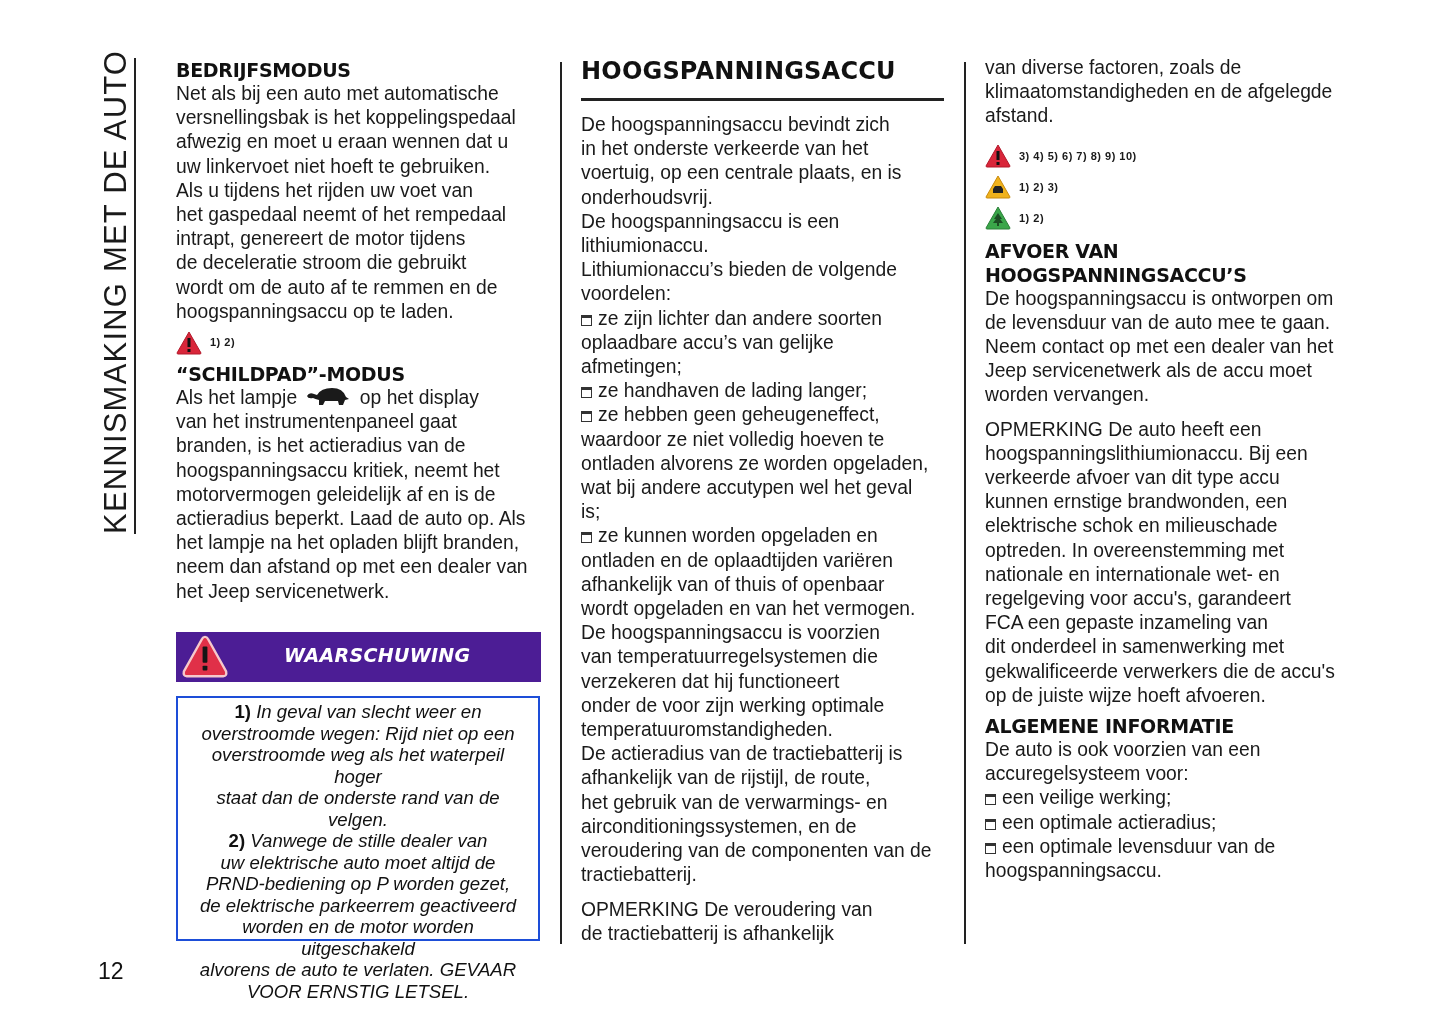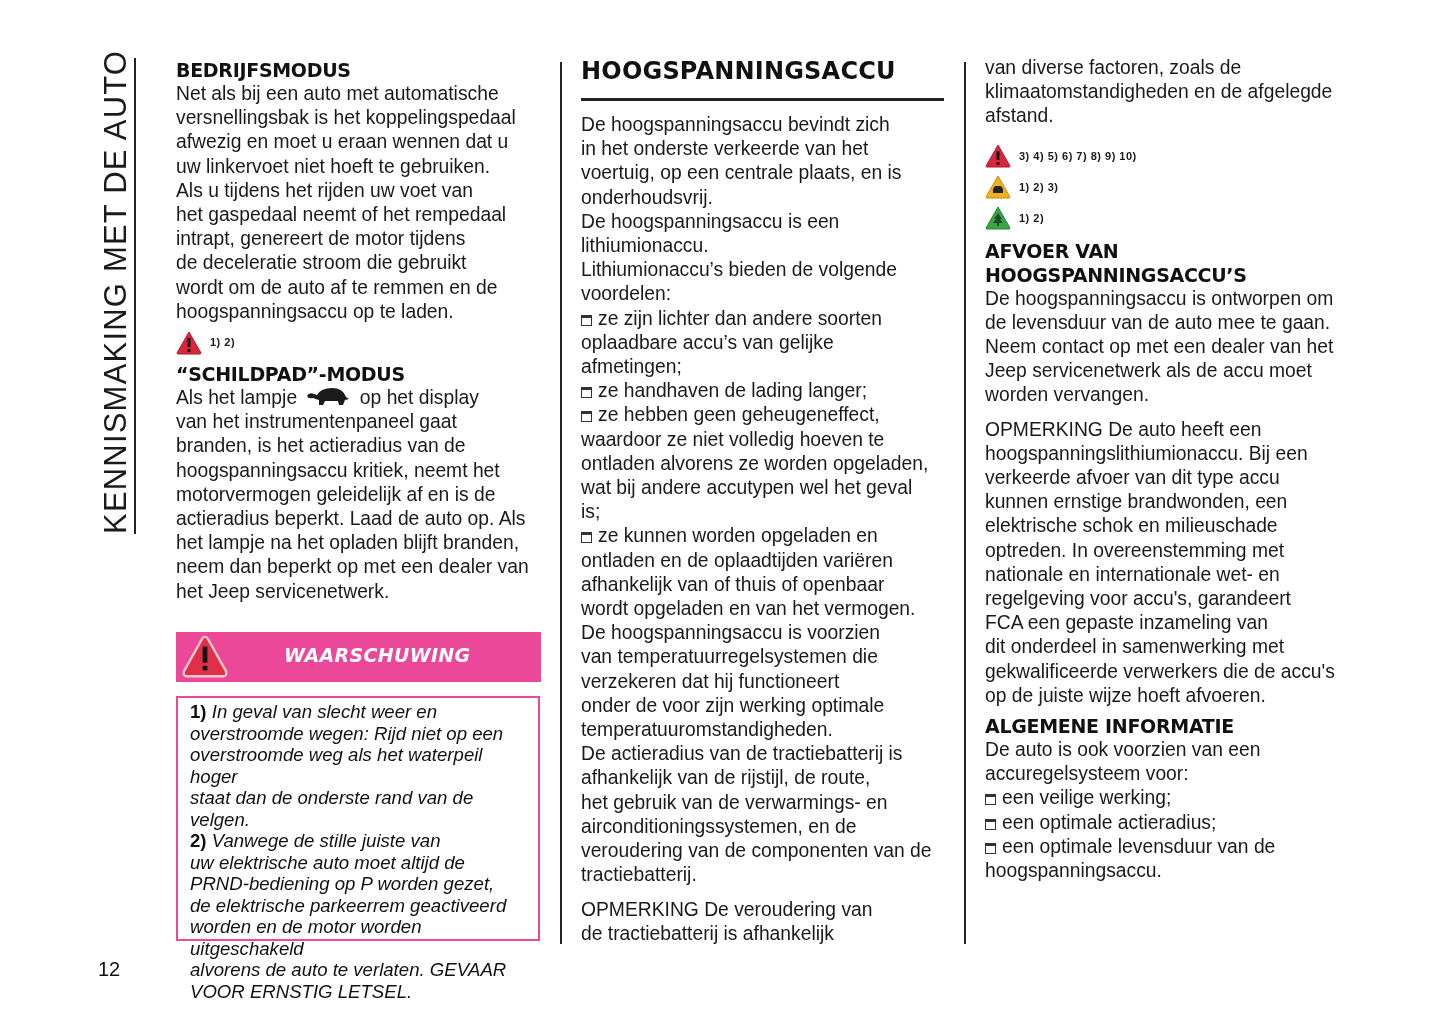--- a/index.html
+++ b/index.html
@@ -39,34 +39,34 @@
   .gap { height: 10px; }
   .ref-row { display: flex; align-items: center; height: 31px; }
   .ref-row .refs { font-size: 11px; font-weight: bold; margin-left: 8px; letter-spacing: 0.5px; text-align: right; }
   .tri { width: 26px; height: 24px; display: inline-block; }
   .bullet {
     display: inline-block; width: 11px; height: 11px; border: 1.6px solid #333;
     border-top-width: 3px; box-sizing: border-box; margin-right: 6px; vertical-align: -1px;
   }
   .warn-bar {
     position: absolute; left: 176px; top: 632px; width: 365px; height: 50px;
-    background: #ec4899; display: flex; align-items: center;
+    background: #4c1d95; display: flex; align-items: center;
   }
   .warn-bar .label {
     position: absolute; left: 108px; top: 12px;
     font-family: "DejaVu Sans", sans-serif; font-weight: bold; font-style: italic;
     color: #ffffff; font-size: 19px; letter-spacing: 0.3px;
   }
   .warn-box {
     position: absolute; left: 176px; top: 696px; width: 364px; height: 245px;
-    border: 2px solid #ec4899; box-sizing: border-box; padding: 3px 12px;
-    font-size: 18.6px; line-height: 21.5px; font-style: italic; color: #111;
+    border: 2px solid #1d4ed8; box-sizing: border-box; padding: 3px 12px;
+    font-size: 18.6px; line-height: 21.5px; font-style: italic; color: #111; text-align: center;
   }
   .warn-box b { font-style: normal; }
-  .page-num { position: absolute; left: 98px; top: 958px; font-size: 20px; color: #111; }
+  .page-num { position: absolute; left: 98px; top: 958px; font-size: 23px; color: #111; }
   .turtle { display: inline-block; width: 46px; height: 20px; vertical-align: -3px; margin: 0 3px; }
 </style>
 </head>
 <body>
 
 <div class="side-title">
   <span>KENNISMAKING MET DE AUTO</span>
 </div>
 
 <div class="vline" style="left:560px; top:62px; height:882px;"></div>
@@ -102,40 +102,40 @@
         <path d="M2 9 Q4 5 9 7 L12 8 Q16 1 27 1 Q38 1 41 10 L44 12 L40 13 L38 18 L34 18 L33 14 L20 14 L18 18 L14 18 L14 13 Q10 12 8 11 Q3 12 2 9 Z" fill="#1a1a1a"></path>
       </svg>
       <span>op het display</span>
     </p>
     <p>van het instrumentenpaneel gaat</p>
     <p>branden, is het actieradius van de</p>
     <p>hoogspanningsaccu kritiek, neemt het</p>
     <p>motorvermogen geleidelijk af en is de</p>
     <p>actieradius beperkt. Laad de auto op. Als</p>
     <p>het lampje na het opladen blijft branden,</p>
-    <p>neem dan beperkt op met een dealer van</p>
+    <p>neem dan afstand op met een dealer van</p>
     <p>het Jeep servicenetwerk.</p>
   </div>
 </div>
 
 <div class="warn-bar">
   <svg viewBox="0 0 50 46" style="position:absolute; left:5px; top:2px; width:48px; height:46px;">
     <path d="M25 2 Q27 2 28 4 L47 38 Q48 43 44 43 L6 43 Q2 43 3 38 L22 4 Q23 2 25 2 Z" fill="#e03048" stroke="#f6c8cc" stroke-width="2.5"></path>
     <rect x="22.5" y="12" width="5" height="17" rx="1" fill="#151515"></rect>
       <rect x="22.5" y="32" width="5" height="5" rx="1" fill="#151515"></rect>
   </svg>
   <span class="label">WAARSCHUWING</span>
 </div>
 
 <div class="warn-box">
   <p><b>1)</b> <span>In geval van slecht weer en</span></p>
   <p>overstroomde wegen: Rijd niet op een</p>
   <p>overstroomde weg als het waterpeil hoger</p>
   <p>staat dan de onderste rand van de velgen.</p>
-  <p><b>2)</b> <span>Vanwege de stille juiste van</span></p>
+  <p><b>2)</b> <span>Vanwege de stille dealer van</span></p>
   <p>uw elektrische auto moet altijd de</p>
   <p>PRND-bediening op P worden gezet,</p>
   <p>de elektrische parkeerrem geactiveerd</p>
   <p>worden en de motor worden uitgeschakeld</p>
   <p>alvorens de auto te verlaten. GEVAAR</p>
   <p>VOOR ERNSTIG LETSEL.</p>
 </div>
 
 <div class="col col2">
   <div class="h-main">HOOGSPANNINGSACCU</div>

